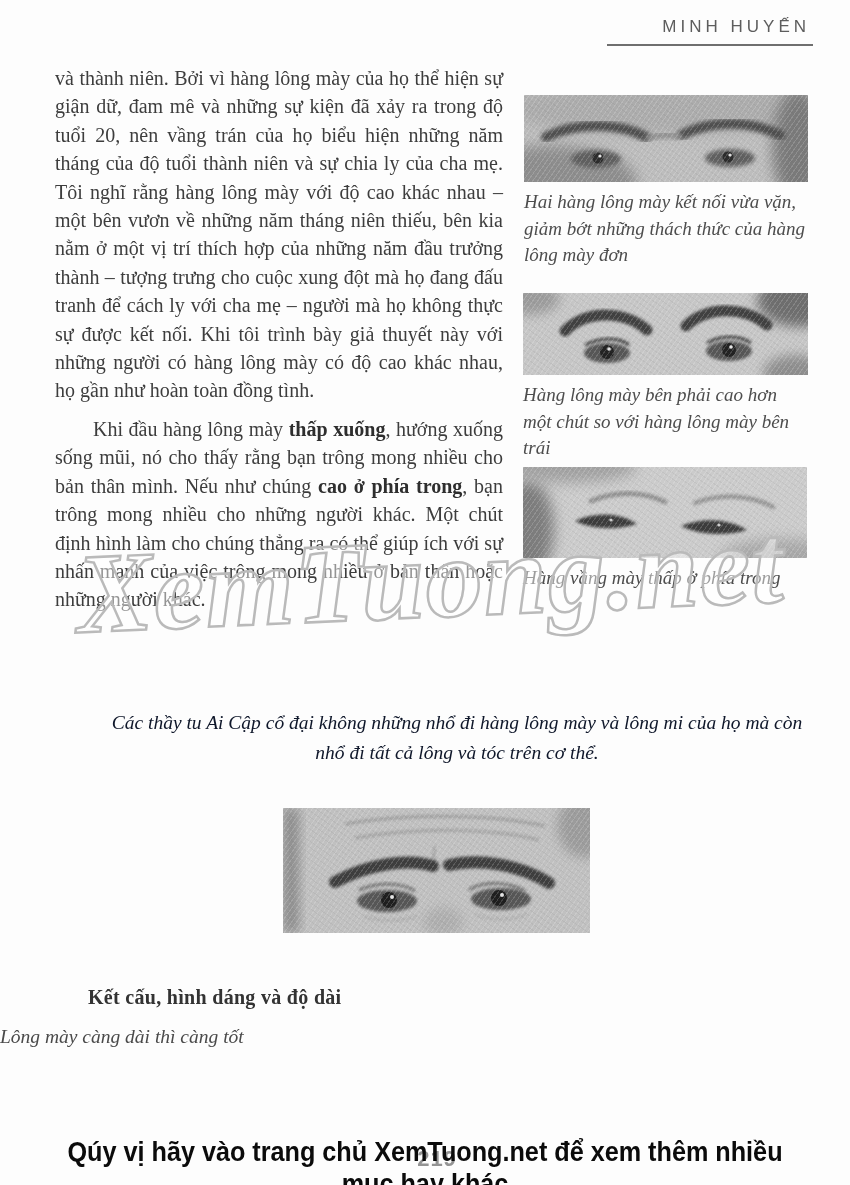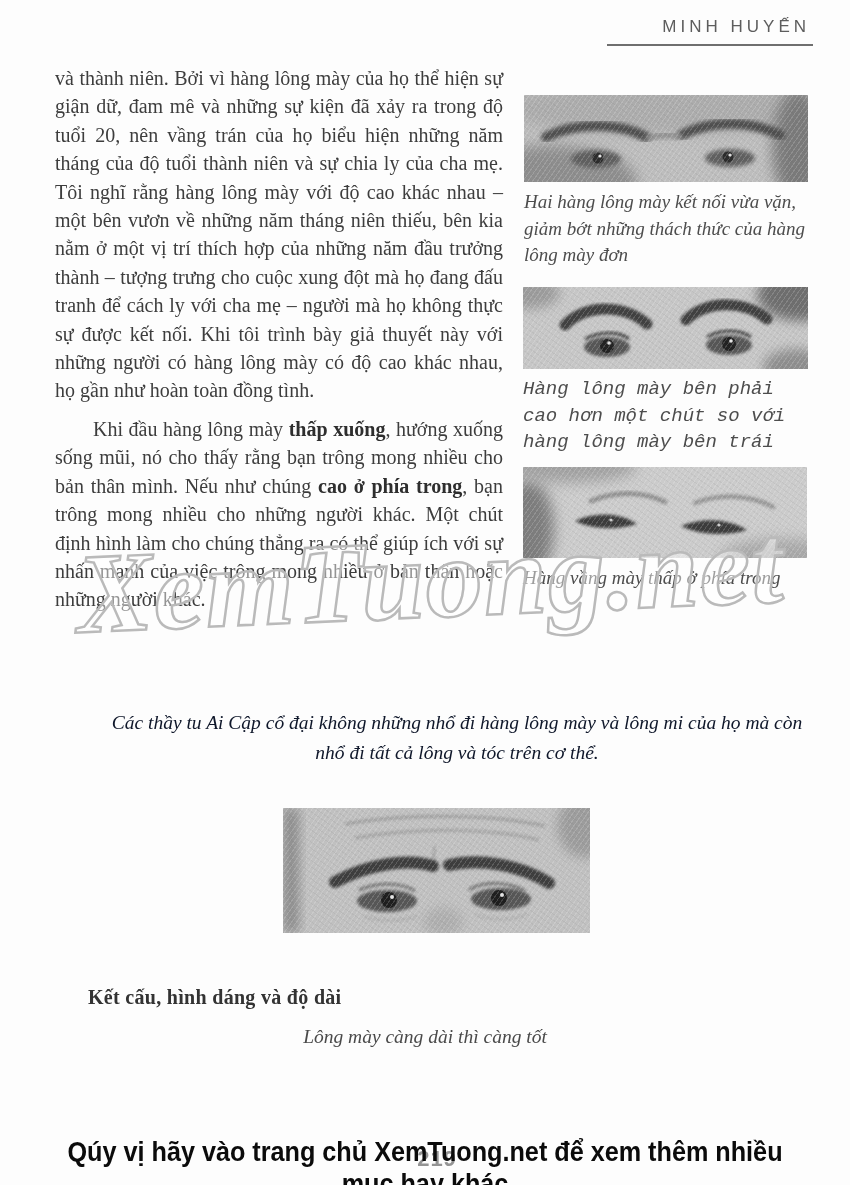--- a/index.html
+++ b/index.html
@@ -38,21 +38,21 @@
     background:linear-gradient(180deg,#c9c9c9,#b8b8b8);
   }
   .photo svg{position:absolute;inset:0;width:100%;height:100%;display:block;}
   .photo::after{
     content:"";position:absolute;inset:0;
     background:repeating-linear-gradient(125deg,rgba(255,255,255,0.16) 0 1px,transparent 1px 4px),
                repeating-linear-gradient(35deg,rgba(90,90,90,0.08) 0 1px,transparent 1px 5px);
     pointer-events:none;
   }
   .fig1{left:524px;top:95px;width:284px;}  .fig1 .photo{height:87px;}
-  .fig2{left:523px;top:287px;width:285px;font-family:Liberation Mono, monospace;} .fig2 .photo{height:82px;}
+  .fig2{left:523px;top:293px;width:285px;} .fig2 .photo{height:82px;}
   .fig3{left:523px;top:467px;width:284px;} .fig3 .photo{height:91px;}
   .fig4{left:283px;top:808px;width:307px;} .fig4 .photo{height:125px;}
   .fig4 figcaption{white-space:nowrap;margin-top:11px;font-size:19.5px;}
 
   
   .watermark{
     position:absolute;left:45px;top:522px;width:770px;z-index:10;
     text-align:center;white-space:nowrap;
     font-family:"Liberation Serif","DejaVu Serif",serif;
     font-style:italic;font-weight:bold;font-size:114px;line-height:1;
@@ -67,21 +67,21 @@
   .quote{
     position:absolute;left:72px;top:708px;width:706px;
     text-align:center;font-style:italic;font-size:19.5px;line-height:30px;color:#0f172a;margin-left:32px;
   }
 
   .section-heading{
     position:absolute;left:88px;top:986px;
     font-size:20px;font-weight:bold;color:#333;letter-spacing:0.3px;
   }
   .subquote{
-    position:absolute;left:0;top:1026px;width:850px;text-align:center;
+    position:absolute;left:0;top:1026px;width:850px;
     font-style:italic;font-size:19.5px;color:#4a4a4a;
   }
   .para3{
     position:absolute;left:28px;top:1058px;width:800px;
     font-size:19.5px;line-height:30.5px;text-align:justify;text-indent:42px;color:#3d3d3d;
   }
 
   
   .page-number{
     position:absolute;left:12px;top:1146px;width:850px;text-align:center;z-index:1;

